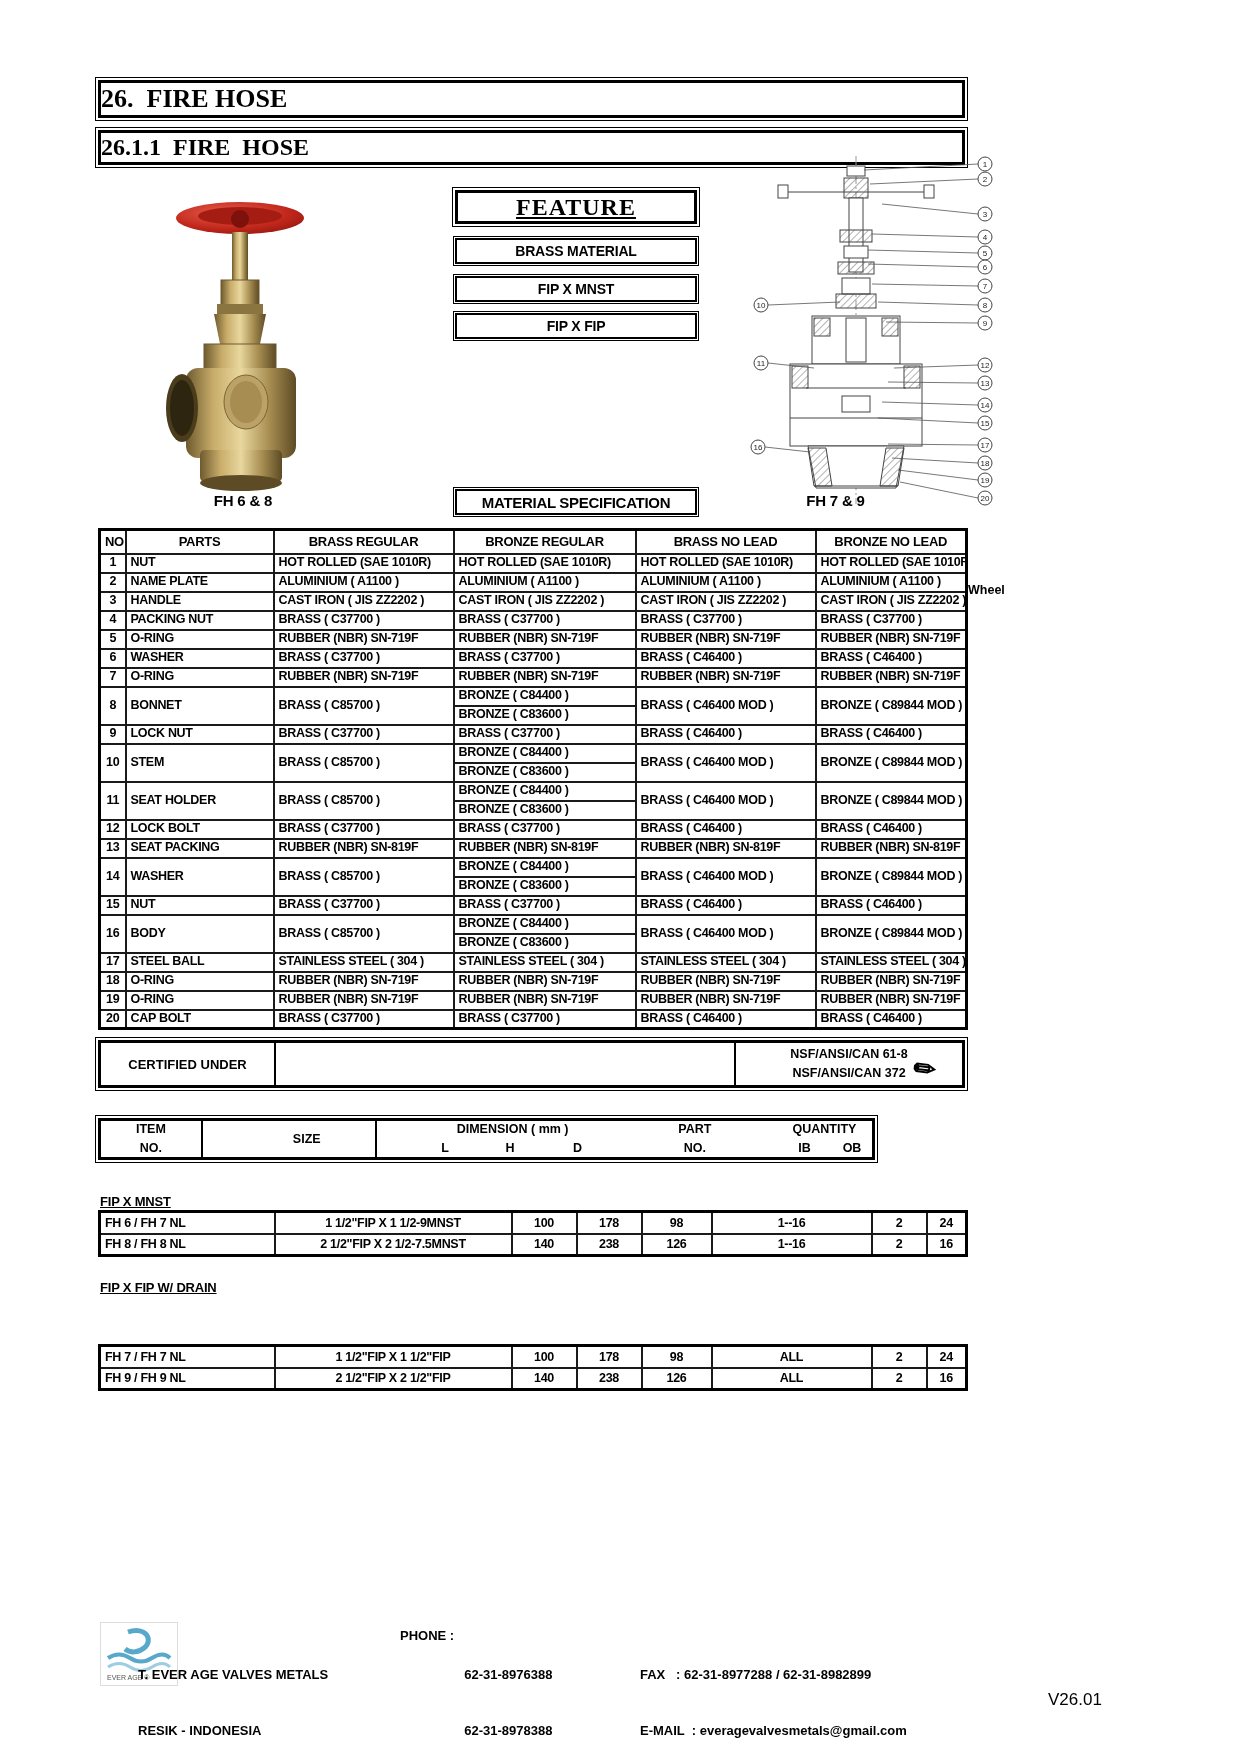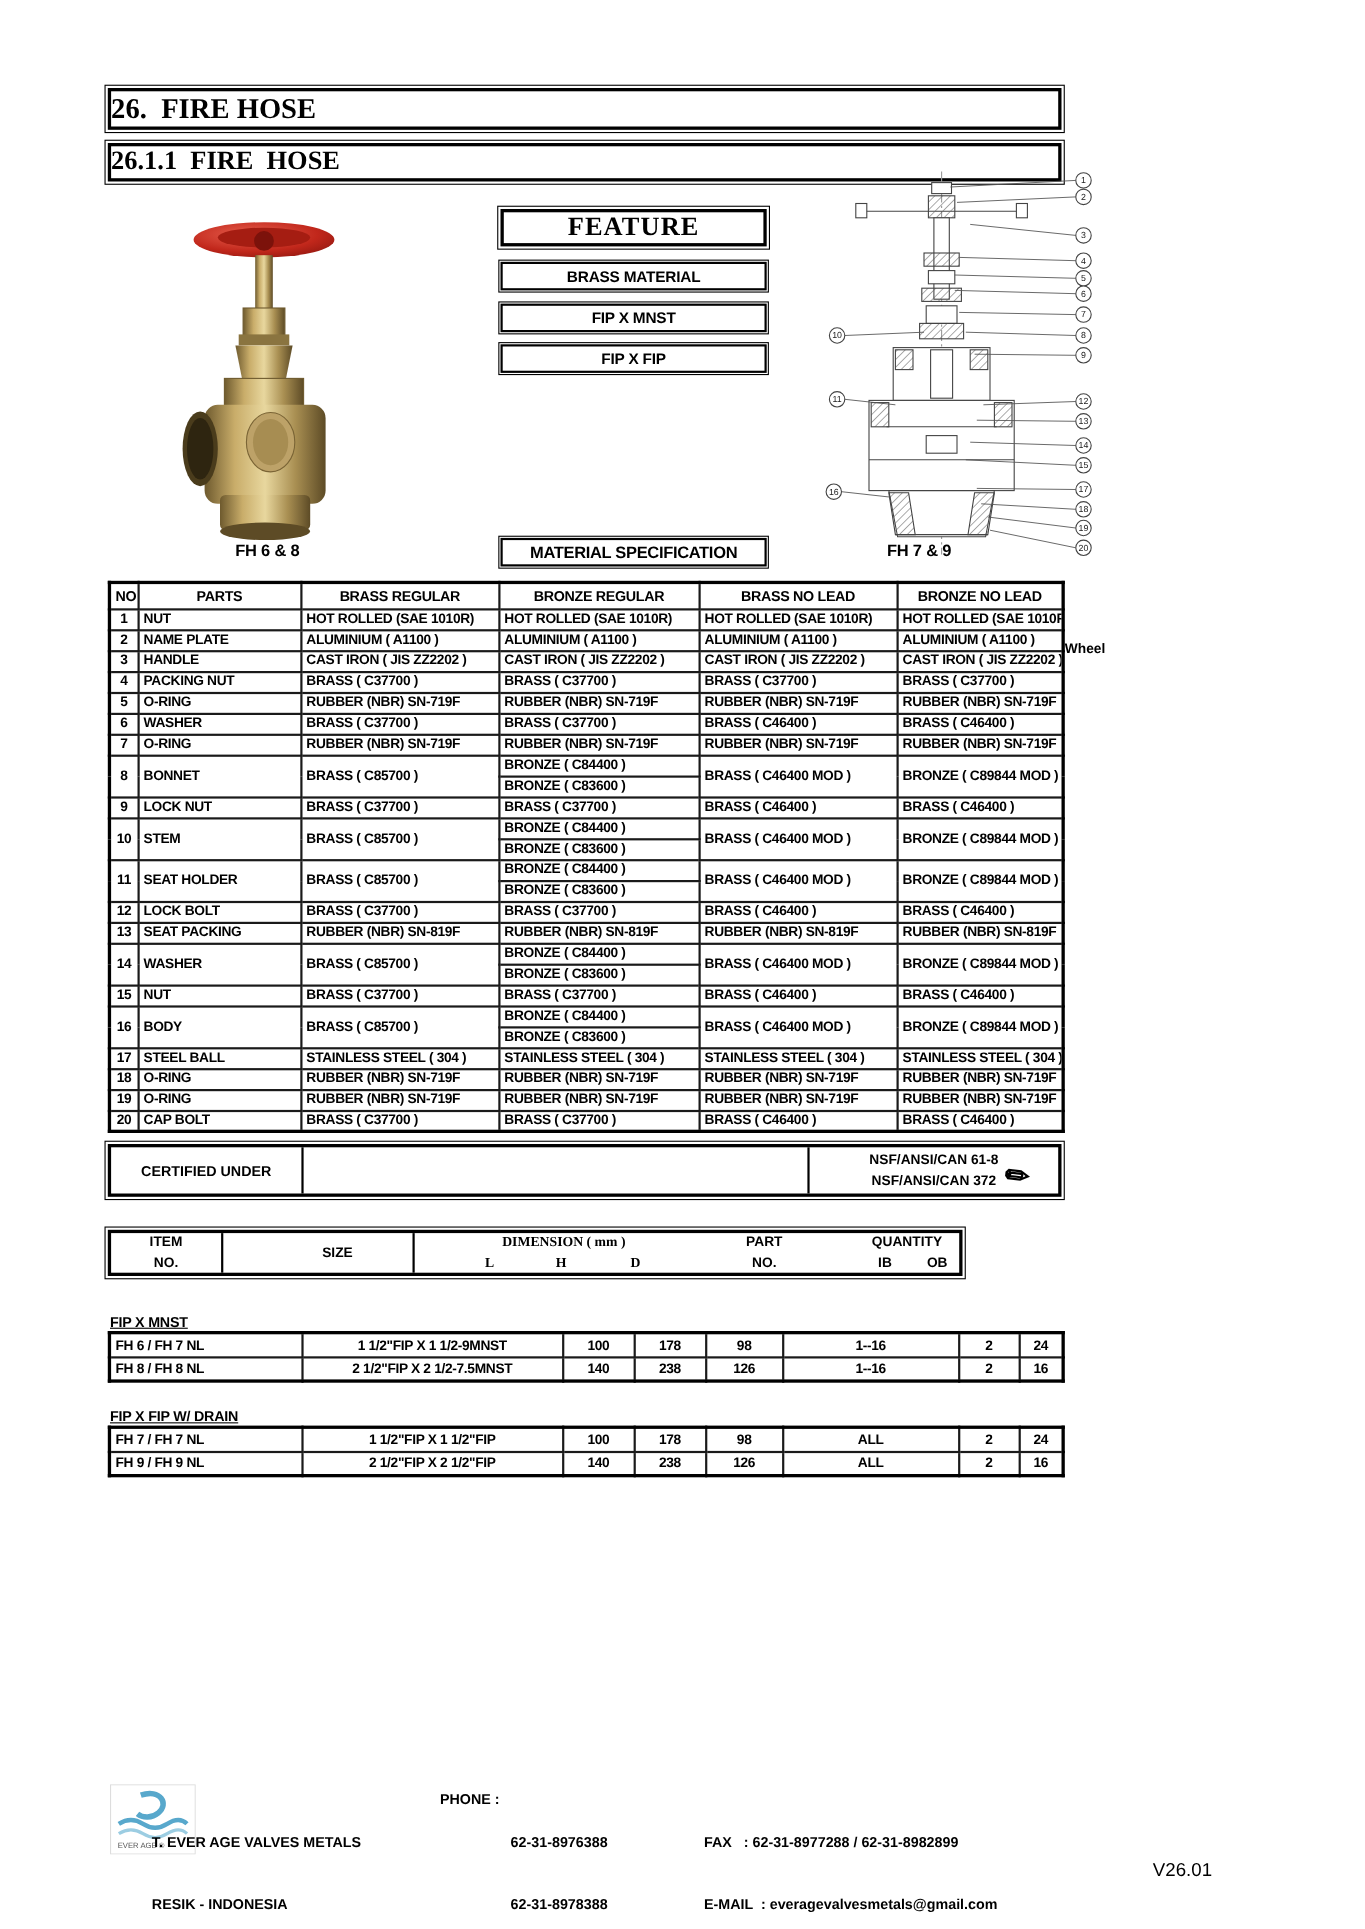--- a/index.html
+++ b/index.html
@@ -10,21 +10,21 @@
   
   .dbox{border:3px solid #000;box-shadow:0 0 0 2px #fff,0 0 0 3px #000;background:#fff;}
   .sbox{border:2px solid #000;box-shadow:0 0 0 1px #fff,0 0 0 2px #000;background:#fff;}
 
   .titlebox{position:absolute;left:98px;width:867px;display:flex;align-items:center;
     font-family:"Liberation Serif",serif;font-weight:bold;white-space:pre;}
   #t1{top:80px;height:38px;font-size:26px;}
   #t2{top:130px;height:35px;font-size:24px;}
 
   .fbox{position:absolute;left:455px;width:242px;display:flex;align-items:center;justify-content:center;font-weight:bold;}
-  #featurebox{top:190px;height:34px;font-family:"Liberation Serif",serif;font-size:24px;letter-spacing:1px;}
+  #featurebox{top:190px;height:34px;font-family:"Liberation Serif",serif;font-size:24px;letter-spacing:1px;text-decoration:underline;}
   .fitem{height:26px;font-size:14px;letter-spacing:-0.2px;}
   #fitem1{top:238px;} #fitem2{top:276px;} #fitem3{top:313px;}
   #matspec{top:489px;height:26px;font-size:15px;letter-spacing:-0.3px;}
 
   #photo{position:absolute;left:148px;top:192px;}
   .caption{position:absolute;font-weight:bold;font-size:15px;text-align:center;letter-spacing:-0.2px;}
   #photocap{left:148px;top:492px;width:190px;}
   #diagcap{left:748px;top:492px;width:175px;}
   #diagram{position:absolute;left:748px;top:152px;}
   #wheelnote{position:absolute;left:968px;top:583px;font-weight:bold;font-size:12.5px;}
@@ -45,38 +45,38 @@
   #cert .cert-empty{width:460px;border-right:2px solid #000;}
   #cert .cert-values{flex:1;display:flex;flex-direction:column;align-items:center;justify-content:center;
     font-weight:bold;font-size:12.5px;line-height:1.55;position:relative;}
   #cert .pen{position:absolute;right:26px;top:6px;font-size:26px;transform:rotate(-38deg);}
 
   
   #dimhead{position:absolute;left:98px;top:1118px;width:777px;height:42px;display:flex;font-weight:bold;gap:36px;}
   .dhcell{display:flex;flex-direction:column;align-items:center;justify-content:center;font-size:12.5px;line-height:1.5;}
   .dh-item{width:175px;border-right:2px solid #000;}
   .dh-size{width:237px;border-right:2px solid #000;}
-  .dh-dim{width:200px;font-family:Liberation Serif, serif;}
+  .dh-dim{width:200px;}
   .dh-part{width:160px;}
   .dh-qty{width:95px;}
   .dh-dim-bot{display:flex;width:100%;}
   .dh-dim-bot span{display:block;text-align:center;}
   .dh-dim-bot span:nth-child(1){width:65px;}
   .dh-dim-bot span:nth-child(2){width:65px;}
   .dh-dim-bot span:nth-child(3){width:70px;}
   .dh-qty-bot{display:flex;width:100%;}
   .dh-qty-bot span{display:block;text-align:center;}
   .dh-qty-bot span:nth-child(1){width:55px;}
   .dh-qty-bot span:nth-child(2){width:40px;}
 
   
   .grouptitle{position:absolute;left:100px;font-weight:bold;font-size:13px;text-decoration:underline;letter-spacing:-0.2px;}
   #g0title{top:1194px;} #g1title{top:1280px;}
   .dimwrap{position:absolute;left:98px;}
-  #dimwrap0{top:1210px;} #dimwrap1{top:1296px;}
+  #dimwrap0{top:1210px;} #dimwrap1{top:1344px;}
   table.dim{border-collapse:collapse;table-layout:fixed;width:867px;border:3px solid #000;}
   .dim td{border:2px solid #1a1a1a;height:22px;font-weight:bold;font-size:12.5px;text-align:center;
     padding:0 4px;white-space:nowrap;overflow:hidden;letter-spacing:-0.3px;}
   .dim td.dc-item{text-align:left;}
 
   
   #footer{position:absolute;left:0;top:1618px;width:1241px;font-size:13px;}
   #logo{position:absolute;left:100px;top:4px;}
   .co{position:absolute;left:138px;top:10px;font-weight:bold;line-height:1.45;white-space:pre;}
   .phoneblk{position:absolute;left:400px;top:10px;display:flex;font-weight:bold;white-space:pre;}

